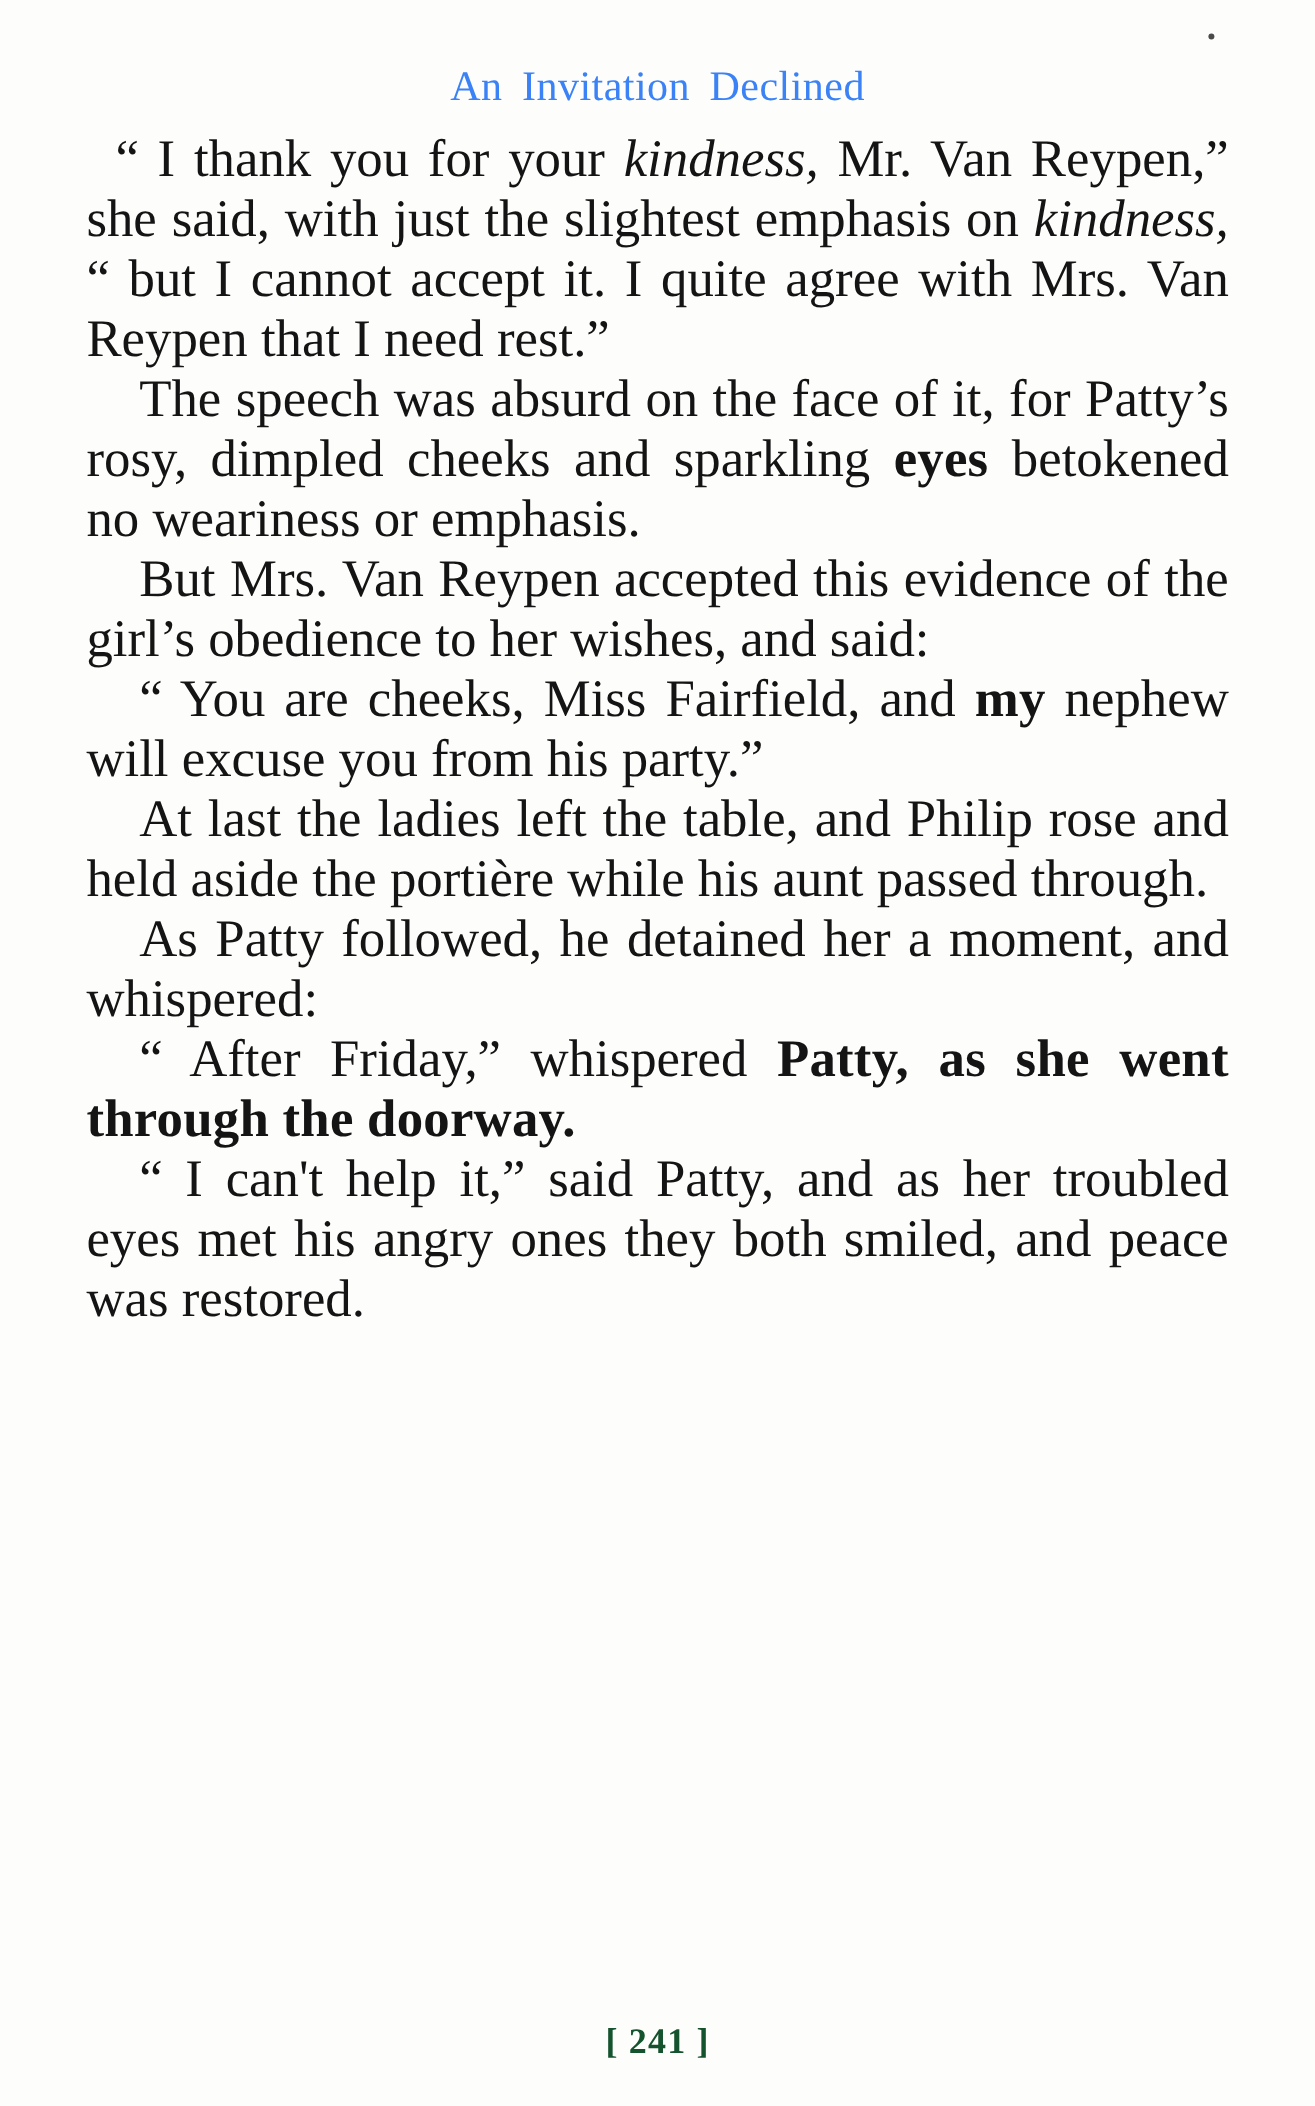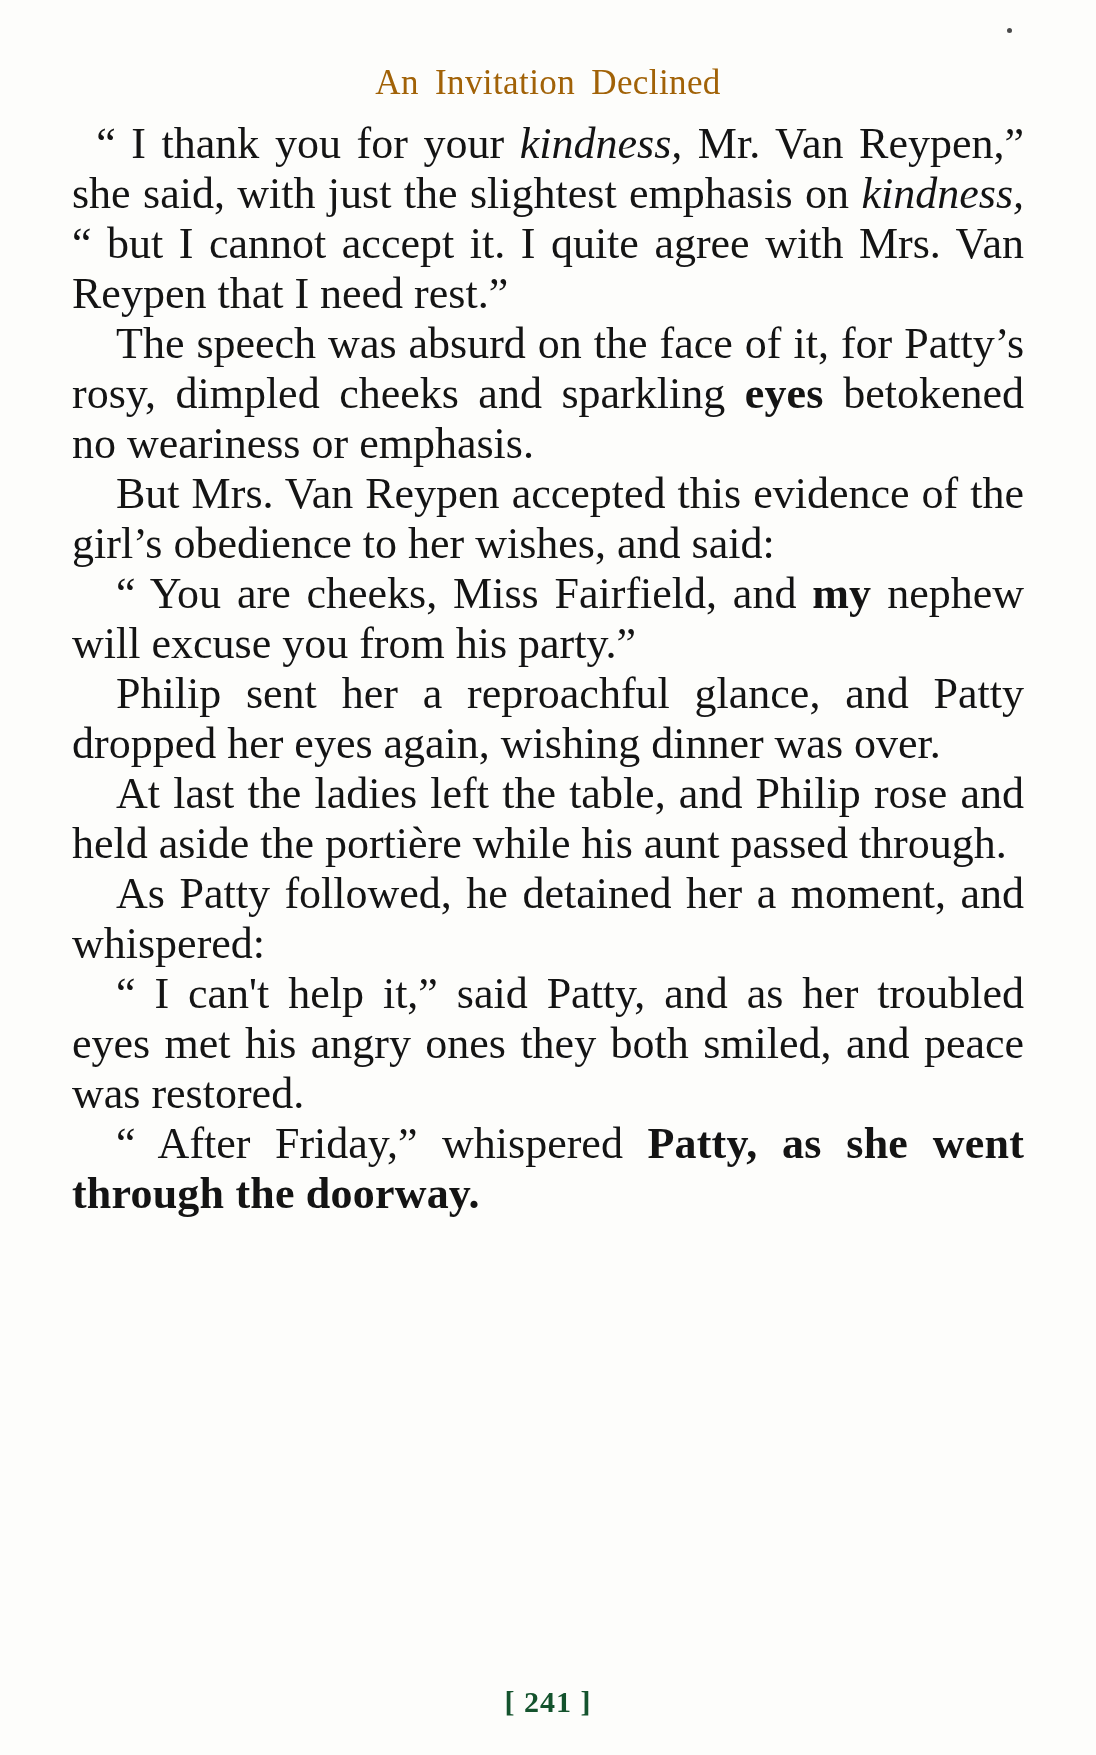--- a/index.html
+++ b/index.html
@@ -26,23 +26,23 @@
     border-radius: 50%;
     top: 28px;
     right: 84px;
     opacity: 0.85;
   }
   .running-head {
     text-align: center;
     font-size: 35px;
     letter-spacing: 0.4px;
     font-weight: 400;
-    margin: 11px 0 16px 0;
+    margin: 0 0 16px 0;
     word-spacing: 7px;
-    color: #a16207;
+    color: #3b82f6;
   }
   .body-text {
     font-size: 44px;
     line-height: 50px;
     text-align: justify;
     text-justify: inter-word;
     hyphens: none;
   }
   .body-text p {
     margin: 0;
@@ -81,24 +81,23 @@
 
   <div class="speck"></div>
 
   <h1 class="running-head">An Invitation Declined</h1>
 
   <div class="body-text" id="body-text">
       <p class="first"><span>“ I thank you for your </span><i>kindness,</i><span> Mr. Van Reypen,” she said, with just the slightest emphasis on </span><i>kindness,</i><span> “ but I cannot accept it.   I quite agree with Mrs. Van Reypen that I need rest.”</span></p>
       <p><span>The speech was absurd on the face of it, for Patty’s rosy, dimpled cheeks and sparkling </span><span class="heavy">eyes</span><span> betokened no weariness or emphasis.</span></p>
       <p><span>But Mrs. Van Reypen accepted this evidence of the girl’s obedience to her wishes, and said:</span></p>
       <p><span>“ You are cheeks, Miss Fairfield, and </span><span class="heavy">my</span><span> nephew will excuse you from his party.”</span></p>
-      <p><span>Philip sent her a reproachful glance, and Patty dropped her eyes again, wishing dinner was over.</span></p>
       <p><span>At last the ladies left the table, and Philip rose and held aside the portière while his aunt passed through.</span></p>
       <p><span>As Patty followed, he detained her a moment, and whispered:</span></p>
+      <p><span>“ After Friday,” whispered </span><span class="heavy">Patty, as she went through the doorway.</span></p>
       <p><span>“ I can't help it,” said Patty, and as her troubled eyes met his angry ones they both smiled, and peace was restored.</span></p>
-      <p><span>“ After Friday,” whispered </span><span class="heavy">Patty, as she went through the doorway.</span></p>
     </div>
 
   <div class="folio">
     <span class="num">[ 241 ]</span>
   </div>
 
 </div>
 
 </body></html>

